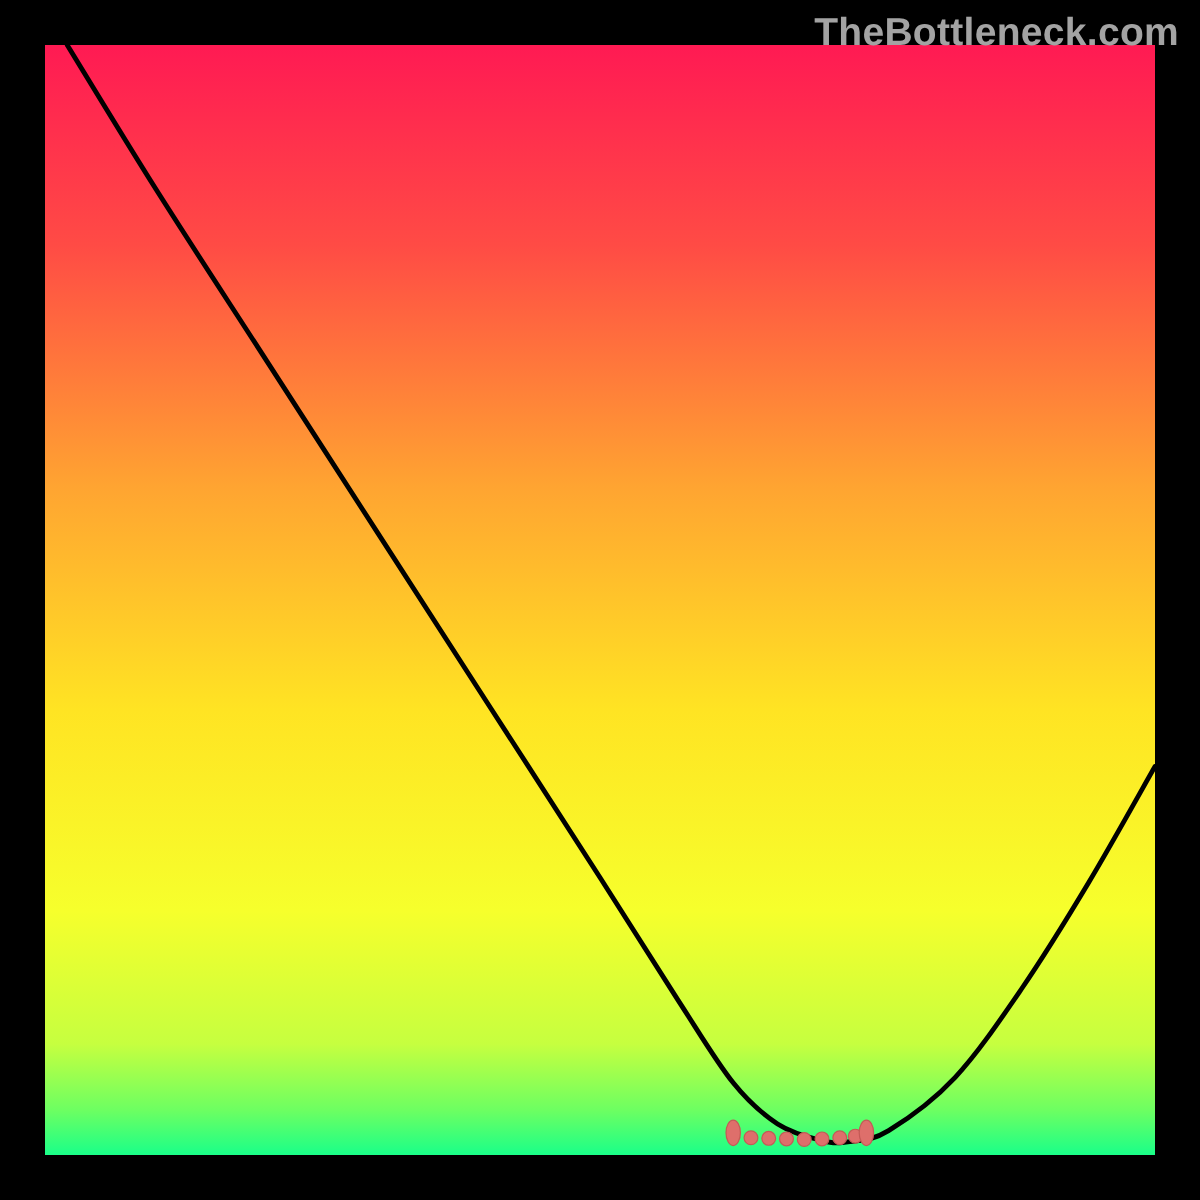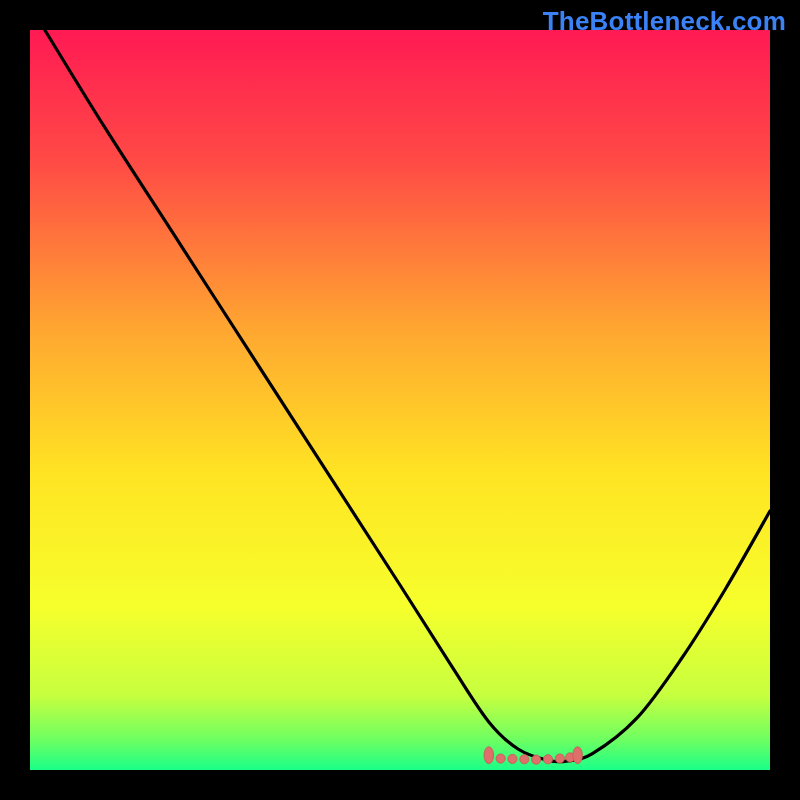--- a/index.html
+++ b/index.html
@@ -25,21 +25,21 @@
     width: 740px;
     height: 740px;
   }
   .watermark {
     position: absolute;
     top: 6px;
     right: 14px;
     font-family: Arial, Helvetica, sans-serif;
     font-size: 26px;
     font-weight: 600;
-    color: #3b82f6;
+    color: #a3a3a3;
     letter-spacing: 0.2px;
   }
   svg { display: block; }
 </style>
 </head>
 <body>
 
 <div class="frame">
   <svg class="plot" viewBox="0 0 740 740">
     <defs>

